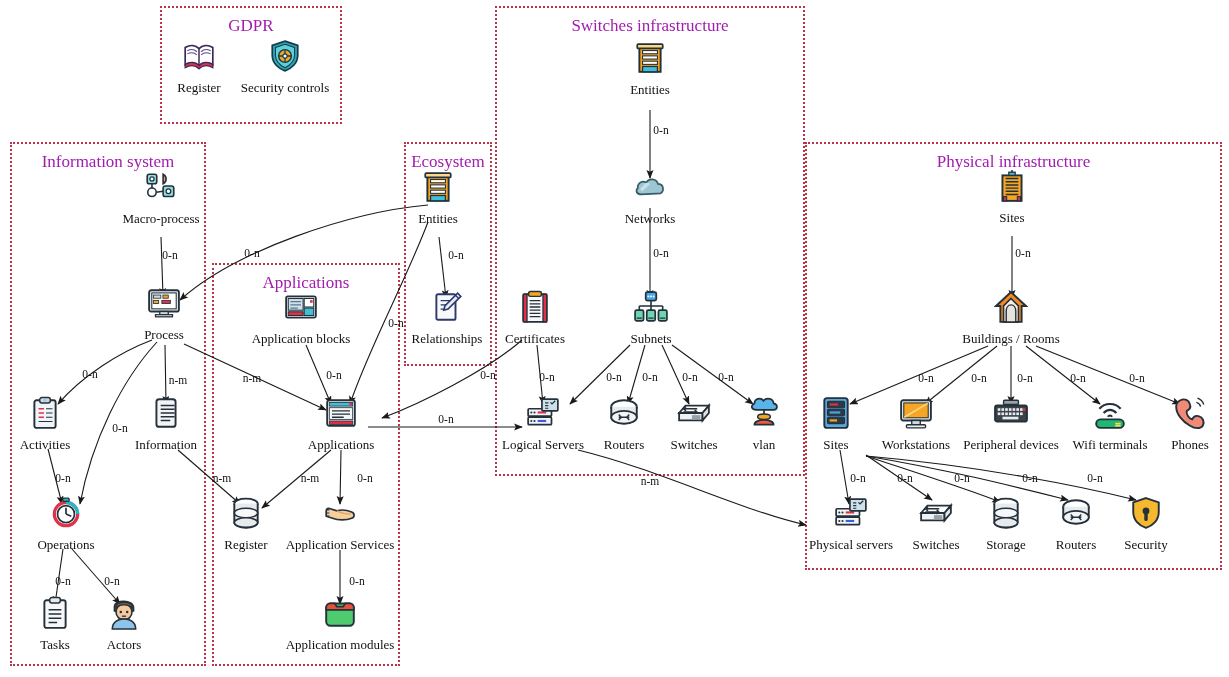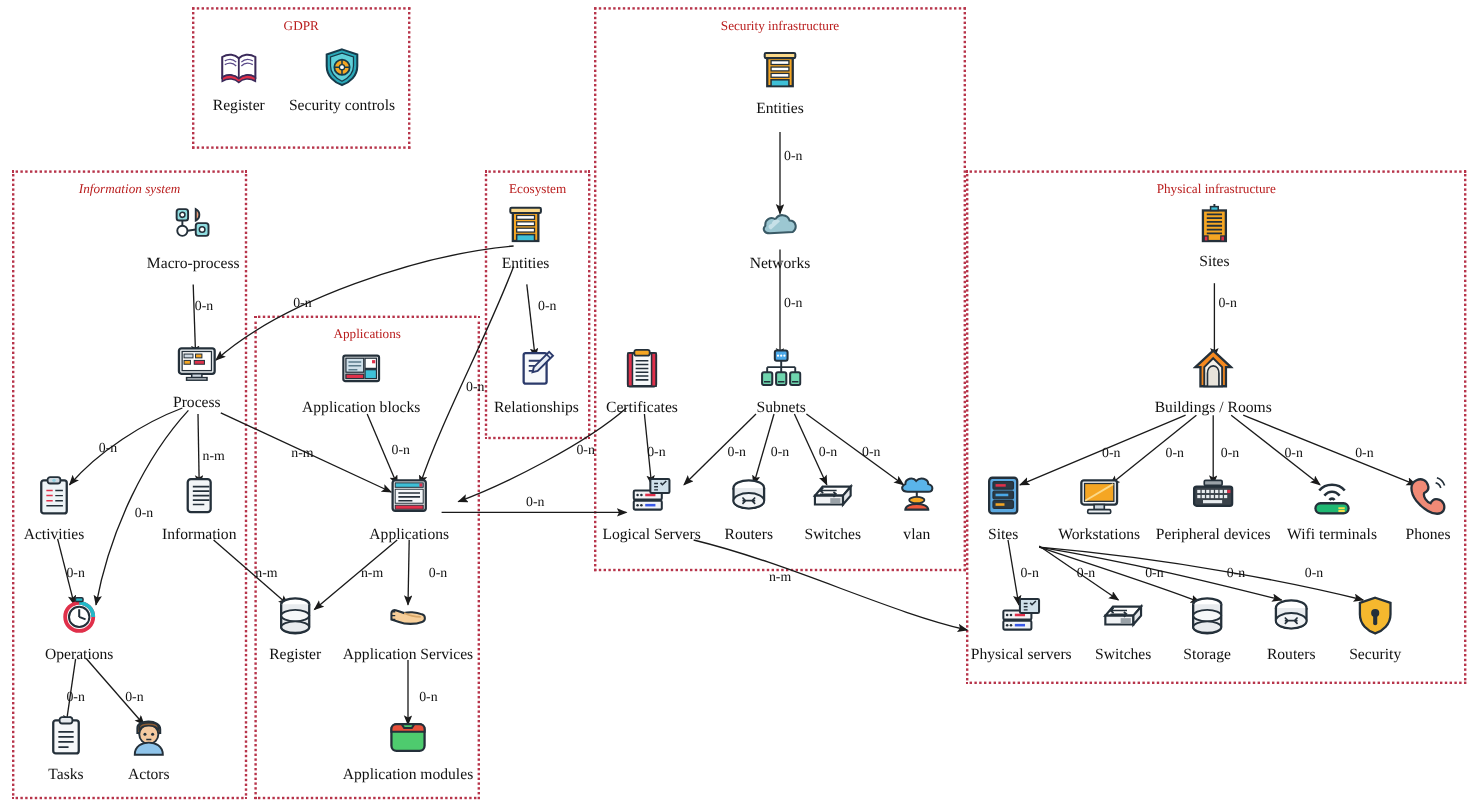--- a/index.html
+++ b/index.html
@@ -1,46 +1,46 @@
 <!DOCTYPE html>
 <html><head>
 <meta charset="utf-8">
 <style>
   html,body{margin:0;padding:0;background:#ffffff;}
   body{width:1229px;height:677px;font-family:"Liberation Serif",serif;overflow:hidden;}
   #stage{position:relative;width:1229px;height:677px;background:#fff;}
   svg.layer{position:absolute;left:0;top:0;width:1229px;height:677px;}
   .grp{position:absolute;border:2px dotted #b7344a;box-sizing:border-box;}
-  .grp-title{position:absolute;left:0;right:0;top:8px;text-align:center;font-size:11px;color:#b91c1c;font-family:"Liberation Serif",serif;}
+  .grp-title{position:absolute;left:0;right:0;top:8px;text-align:center;font-size:17px;color:#a21caf;font-family:"Liberation Serif",serif;}
   .node{position:absolute;width:110px;margin-left:-55px;text-align:center;}
   .node .ico{display:block;height:42px;line-height:42px;font-size:30px;}
   .node .lbl{display:block;font-size:13px;color:#111;font-family:"Liberation Serif",serif;white-space:nowrap;line-height:13px;}
   .edge-lbl{position:absolute;font-size:11.5px;color:#111;font-family:"Liberation Serif",serif;white-space:nowrap;transform:translate(-50%,-50%);}
   svg.ic{display:block;margin:0 auto;}
 </style>
 </head>
 <body>
 
 <div id="stage">
 
   <div id="groups">
       <div class="grp" style="left: 160px; top: 6px; width: 182px; height: 118px;">
         <div class="grp-title">GDPR</div>
       </div>
-      <div class="grp" style="left: 10px; top: 142px; width: 196px; height: 524px; font-style: italic;">
+      <div class="grp" style="left: 10px; top: 142px; width: 196px; height: 524px;">
         <div class="grp-title">Information system</div>
       </div>
       <div class="grp" style="left: 212px; top: 263px; width: 188px; height: 403px;">
         <div class="grp-title">Applications</div>
       </div>
       <div class="grp" style="left: 404px; top: 142px; width: 88px; height: 224px;">
         <div class="grp-title">Ecosystem</div>
       </div>
       <div class="grp" style="left: 495px; top: 6px; width: 310px; height: 470px;">
-        <div class="grp-title">Security infrastructure</div>
+        <div class="grp-title">Switches infrastructure</div>
       </div>
       <div class="grp" style="left: 805px; top: 142px; width: 417px; height: 428px;">
         <div class="grp-title">Physical infrastructure</div>
       </div>
     </div>
 
   <svg class="layer" id="edgelayer" viewBox="0 0 1229 677">
     <defs>
       <marker id="ah" markerWidth="9" markerHeight="9" refX="7.2" refY="3.2" orient="auto" markerUnits="strokeWidth">
         <path d="M0,0 L8,3.2 L0,6.4 L1.6,3.2 z" fill="#1a1a1a"></path>

